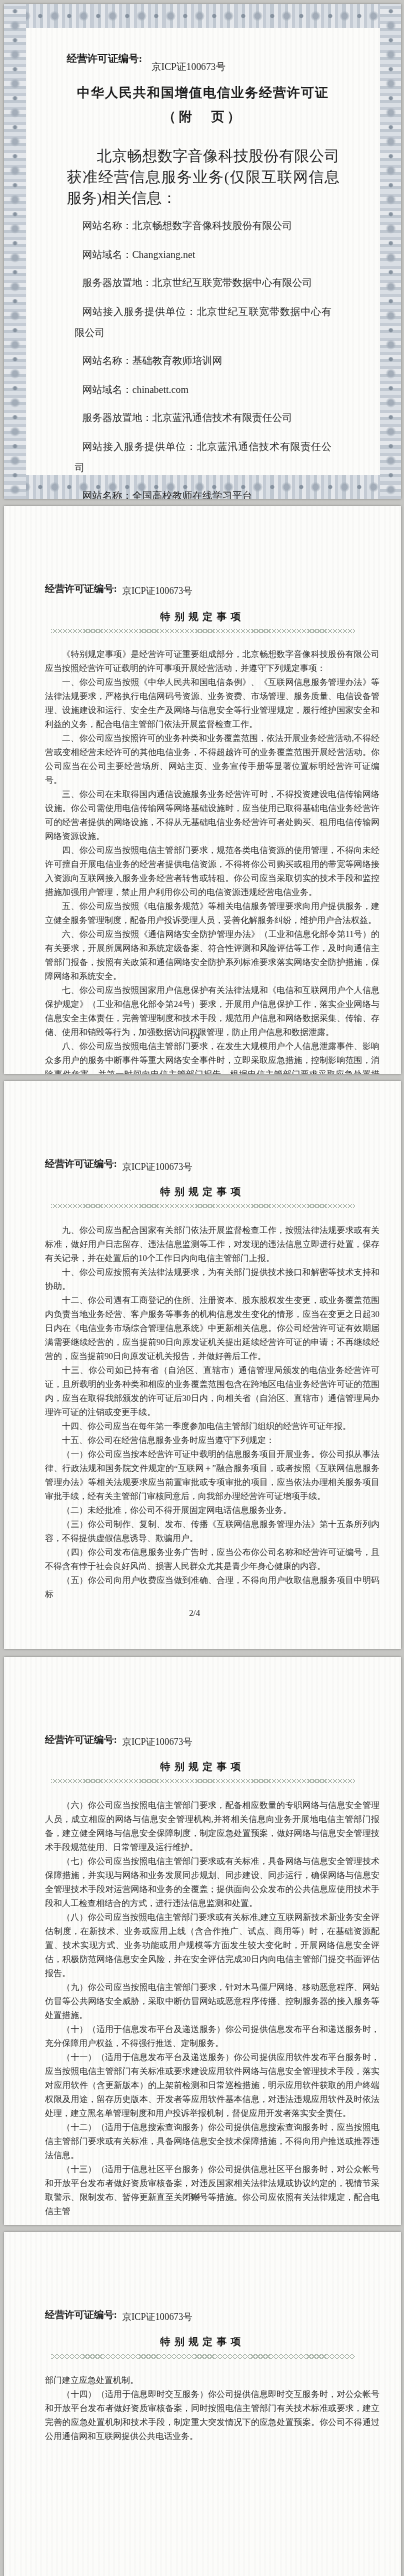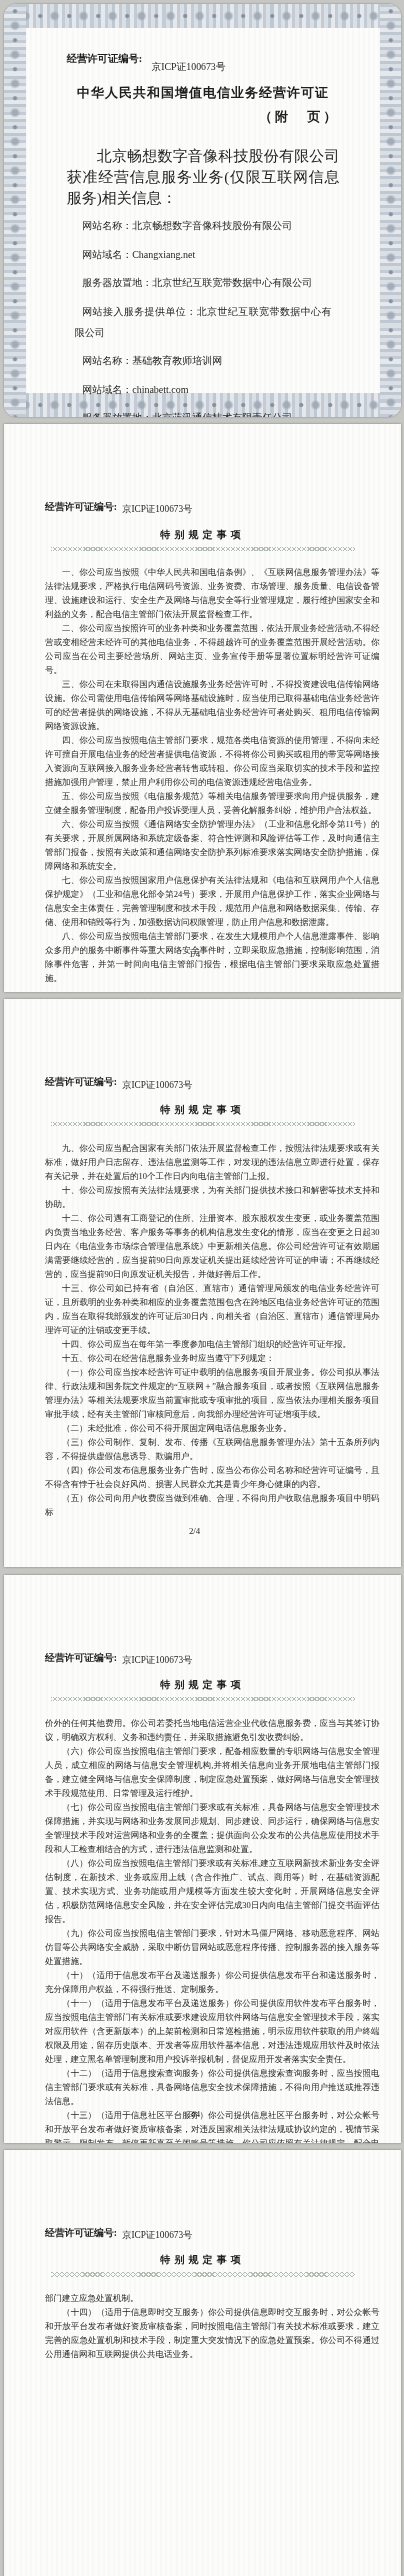--- a/index.html
+++ b/index.html
@@ -11,21 +11,21 @@
   }
   .page{
     position:relative;
     width:397px;
     margin:0 4.1px;
     background:#fcfcfa;
     background-image:repeating-linear-gradient(90deg, rgba(0,0,0,0.015) 0 2.1px, rgba(0,0,0,0) 2.1px 5.2px);
     box-shadow:0 0 2.1px rgba(0,0,0,0.38);
     overflow:hidden;
   }
-  .page1{height:413px;margin-top:4.1px;border-radius:13px;}
+  .page1{height:495px;margin-top:4.1px;}
   .doc{height:568px;margin-top:7.2px;}
 
   
   .fr{position:absolute;background-color:#ccd2d9;}
   .fr-h{
     left:0;right:0;height:24px;
     background-image:
       radial-gradient(circle 4.1px at 7.2px 12px, #86929f 0 1.5px, rgba(134,146,159,0) 2.6px),
       radial-gradient(circle 6.7px at 21.6px 12px, rgba(160,170,182,0.95) 0 2.6px, rgba(160,170,182,0) 5.2px),
       repeating-linear-gradient(90deg, #c4cbd4 0 3.1px, #dadfe5 3.1px 7.2px, #bfc7d0 7.2px 10.3px, #e5e8ec 10.3px 14.4px);
@@ -51,21 +51,21 @@
   .license-line{font-size:10.3px;font-weight:bold;}
   .license-line .num{
     font-weight:normal;font-size:9.8px;margin-left:9.3px;
     position:relative;top:7.7px;display:inline-block;
   }
   .p1-title{
     margin:17.5px 0 0 0;text-align:center;
     font-size:13px;font-weight:bold;letter-spacing:1px;
   }
   .p1-subtitle{
-    margin-top:6.2px;text-align:right;
+    margin-top:6.2px;text-align:center;
     font-size:13px;font-weight:bold;letter-spacing:3.1px;
   }
   .p1-intro{
     margin:20.6px 0 0 0;font-size:15px;line-height:20.6px;
     text-indent:2em;text-align:justify;
   }
   .p1-info p{
     margin:8px;font-size:10px;line-height:20.6px;
     text-indent:0.75em;text-align:justify;
   }
@@ -133,20 +133,21 @@
   </div>
 </div>
 
 <div class="page doc">
   <div class="doc-header">
     <span>经营许可证编号:</span><span class="num">京ICP证100673号</span>
   </div>
   <div class="doc-title">特别规定事项</div>
   <div class="wave"></div>
   <div class="doc-body">
+      <p>《特别规定事项》是经营许可证重要组成部分，北京畅想数字音像科技股份有限公司应当按照经营许可证载明的许可事项开展经营活动，并遵守下列规定事项：</p>
       <p>一、你公司应当按照《中华人民共和国电信条例》、《互联网信息服务管理办法》等法律法规要求，严格执行电信网码号资源、业务资费、市场管理、服务质量、电信设备管理、设施建设和运行、安全生产及网络与信息安全等行业管理规定，履行维护国家安全和利益的义务，配合电信主管部门依法开展监督检查工作。</p>
       <p>二、你公司应当按照许可的业务种类和业务覆盖范围，依法开展业务经营活动,不得经营或变相经营未经许可的其他电信业务，不得超越许可的业务覆盖范围开展经营活动。你公司应当在公司主要经营场所、网站主页、业务宣传手册等显著位置标明经营许可证编号。</p>
       <p>三、你公司在未取得国内通信设施服务业务经营许可时，不得投资建设电信传输网络设施。你公司需使用电信传输网等网络基础设施时，应当使用已取得基础电信业务经营许可的经营者提供的网络设施，不得从无基础电信业务经营许可者处购买、租用电信传输网网络资源设施。</p>
       <p>四、你公司应当按照电信主管部门要求，规范各类电信资源的使用管理，不得向未经许可擅自开展电信业务的经营者提供电信资源，不得将你公司购买或租用的带宽等网络接入资源向互联网接入服务业务经营者转售或转租。你公司应当采取切实的技术手段和监控措施加强用户管理，禁止用户利用你公司的电信资源违规经营电信业务。</p>
       <p>五、你公司应当按照《电信服务规范》等相关电信服务管理要求向用户提供服务，建立健全服务管理制度，配备用户投诉受理人员，妥善化解服务纠纷，维护用户合法权益。</p>
       <p>六、你公司应当按照《通信网络安全防护管理办法》（工业和信息化部令第11号）的有关要求，开展所属网络和系统定级备案、符合性评测和风险评估等工作，及时向通信主管部门报备，按照有关政策和通信网络安全防护系列标准要求落实网络安全防护措施，保障网络和系统安全。</p>
       <p>七、你公司应当按照国家用户信息保护有关法律法规和《电信和互联网用户个人信息保护规定》（工业和信息化部令第24号）要求，开展用户信息保护工作，落实企业网络与信息安全主体责任，完善管理制度和技术手段，规范用户信息和网络数据采集、传输、存储、使用和销毁等行为，加强数据访问权限管理，防止用户信息和数据泄露。</p>
       <p>八、你公司应当按照电信主管部门要求，在发生大规模用户个人信息泄露事件、影响众多用户的服务中断事件等重大网络安全事件时，立即采取应急措施，控制影响范围，消除事件危害，并第一时间向电信主管部门报告，根据电信主管部门要求采取应急处置措施。</p>
     </div>
   <div class="pageno pn-1">1/4</div>
@@ -174,21 +175,20 @@
   <div class="pageno pn-2">2/4</div>
 </div>
 
 <div class="page doc">
   <div class="doc-header">
     <span>经营许可证编号:</span><span class="num">京ICP证100673号</span>
   </div>
   <div class="doc-title">特别规定事项</div>
   <div class="wave"></div>
   <div class="doc-body">
-      <p class="no-indent">价外的任何其他费用。你公司若委托当地电信运营企业代收信息服务费，应当与其签订协议，明确双方权利、义务和违约责任，并采取措施避免引发收费纠纷。</p>
       <p>（六）你公司应当按照电信主管部门要求，配备相应数量的专职网络与信息安全管理人员，成立相应的网络与信息安全管理机构,并将相关信息向业务开展地电信主管部门报备，建立健全网络与信息安全保障制度，制定应急处置预案，做好网络与信息安全管理技术手段规范使用、日常管理及运行维护。</p>
       <p>（七）你公司应当按照电信主管部门要求或有关标准，具备网络与信息安全管理技术保障措施，并实现与网络和业务发展同步规划、同步建设、同步运行，确保网络与信息安全管理技术手段对运营网络和业务的全覆盖；提供面向公众发布的公共信息应使用技术手段和人工检查相结合的方式，进行违法信息监测和处置。</p>
       <p>（八）你公司应当按照电信主管部门要求或有关标准,建立互联网新技术新业务安全评估制度，在新技术、业务或应用上线（含合作推广、试点、商用等）时，在基础资源配置、技术实现方式、业务功能或用户规模等方面发生较大变化时，开展网络信息安全评估，积极防范网络信息安全风险，并在安全评估完成30日内向电信主管部门提交书面评估报告。</p>
       <p>（九）你公司应当按照电信主管部门要求，针对木马僵尸网络、移动恶意程序、网站仿冒等公共网络安全威胁，采取中断仿冒网站或恶意程序传播、控制服务器的接入服务等处置措施。</p>
       <p>（十）（适用于信息发布平台及递送服务）你公司提供信息发布平台和递送服务时，充分保障用户权益，不得强行推送、定制服务。</p>
       <p>（十一）（适用于信息发布平台及递送服务）你公司提供应用软件发布平台服务时，应当按照电信主管部门有关标准或要求建设应用软件网络与信息安全管理技术手段，落实对应用软件（含更新版本）的上架前检测和日常巡检措施，明示应用软件获取的用户终端权限及用途，留存历史版本、开发者等应用软件基本信息，对违法违规应用软件及时依法处理，建立黑名单管理制度和用户投诉举报机制，督促应用开发者落实安全责任。</p>
       <p>（十二）（适用于信息搜索查询服务）你公司提供信息搜索查询服务时，应当按照电信主管部门要求或有关标准，具备网络信息安全技术保障措施，不得向用户推送或推荐违法信息。</p>
       <p>（十三）（适用于信息社区平台服务）你公司提供信息社区平台服务时，对公众帐号和开放平台发布者做好资质审核备案，对违反国家相关法律法规或协议约定的，视情节采取警示、限制发布、暂停更新直至关闭账号等措施。你公司应依照有关法律规定，配合电信主管</p>
     </div>
   <div class="pageno pn-3">3/4</div>

